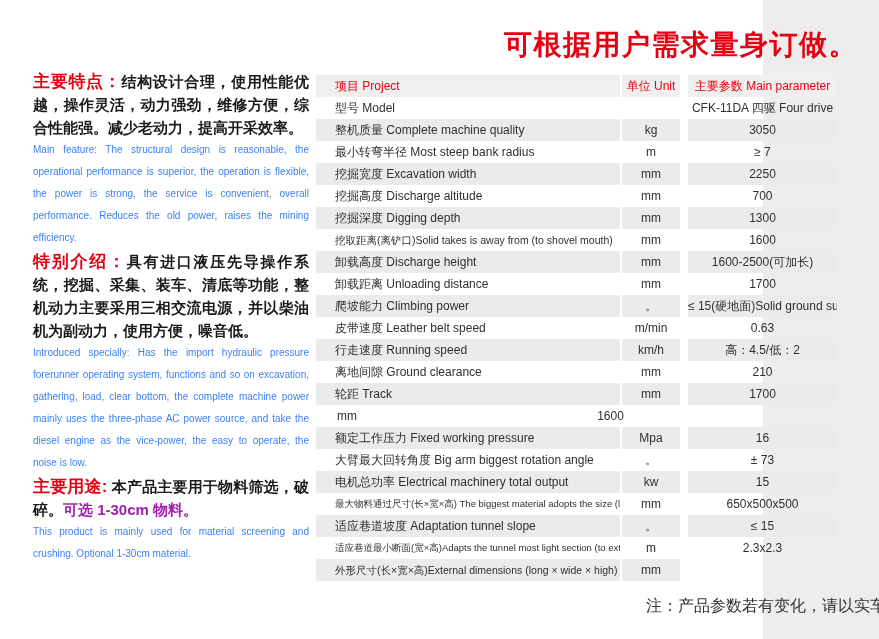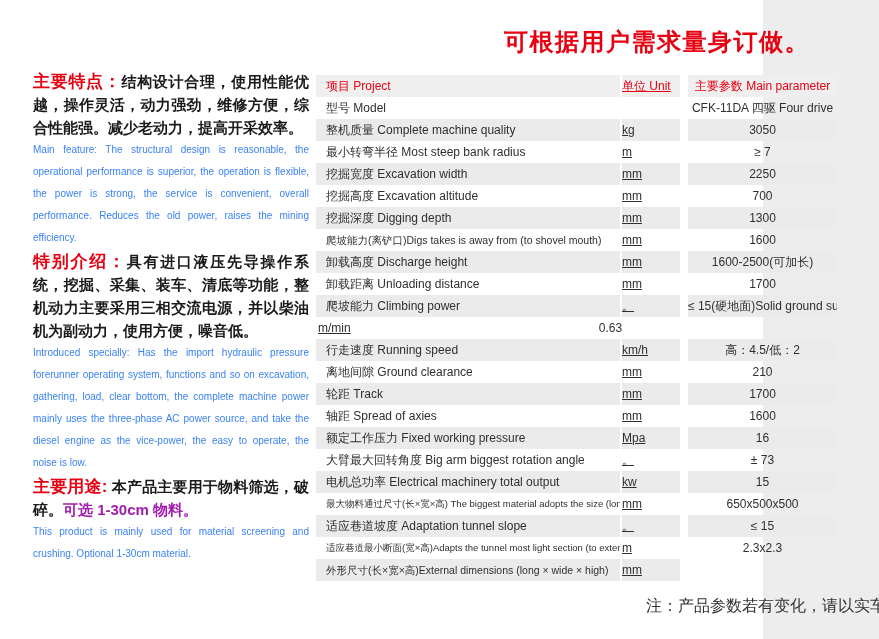--- a/index.html
+++ b/index.html
@@ -8,21 +8,21 @@
     background:#ffffff;
     font-family:"Liberation Sans","DejaVu Sans",sans-serif;
     -webkit-font-smoothing:antialiased;
   }
   .right-panel{
     position:absolute;left:763px;top:0;width:116px;height:639px;
     background:#ededed;
   }
   .page-title{
     position:absolute;left:504px;top:26px;margin:0;
-    font-size:24px;font-weight:bold;color:#e60012;letter-spacing:1.5px;
+    font-size:28px;font-weight:bold;color:#e60012;letter-spacing:1.5px;
     white-space:nowrap;
   }
   
   .left-col{
     position:absolute;left:33px;top:70px;width:276px;
   }
   .left-col p{margin:0;text-align:justify;}
   .left-col p.cn{
     font-size:15px;line-height:23px;font-weight:bold;color:#1a1a1a;
   }
@@ -36,22 +36,22 @@
   
   .spec-table{
     position:absolute;left:316px;top:75px;width:521px;
     font-size:12px;color:#2f2f2f;
   }
   .thead,.row{display:flex;height:22px;}
   .cell{
     line-height:22px;white-space:nowrap;overflow:hidden;
     box-sizing:border-box;
   }
-  .cell-label{width:304px;padding-left:10px;}
-  .cell-unit{width:58px;margin-left:2px;text-decoration:underline;}
+  .cell-label{width:304px;padding-left:19px;}
+  .cell-unit{width:58px;text-align:center;margin-left:2px;}
   .cell-value{flex:1;text-align:center;margin-left:8px;}
   .thead .cell{background:#efefef;color:#e60012;}
   .rows .row:nth-child(even) .cell{background:#ebebeb;}
   
   .rows .row:nth-child(7)  .cell-label{font-size:10.5px;}
   .rows .row:nth-child(19) .cell-label{font-size:9.5px;}
   .rows .row:nth-child(21) .cell-label{font-size:9.5px;}
   .rows .row:nth-child(22) .cell-label{font-size:10.5px;}
   
   .footnote{
@@ -96,70 +96,70 @@
         <div class="cell cell-label">最小转弯半径 Most steep bank radius</div>
         <div class="cell cell-unit">m</div>
         <div class="cell cell-value">≥ 7</div>
       </div>
       <div class="row">
         <div class="cell cell-label">挖掘宽度 Excavation width</div>
         <div class="cell cell-unit">mm</div>
         <div class="cell cell-value">2250</div>
       </div>
       <div class="row">
-        <div class="cell cell-label">挖掘高度 Excavation altitude</div>
+        <div class="cell cell-label">挖掘高度 Discharge altitude</div>
         <div class="cell cell-unit">mm</div>
         <div class="cell cell-value">700</div>
       </div>
       <div class="row">
         <div class="cell cell-label">挖掘深度 Digging depth</div>
         <div class="cell cell-unit">mm</div>
         <div class="cell cell-value">1300</div>
       </div>
       <div class="row">
-        <div class="cell cell-label">爬坡能力(离铲口)Digs takes is away from (to shovel mouth)</div>
+        <div class="cell cell-label">挖取距离(离铲口)Solid takes is away from (to shovel mouth)</div>
         <div class="cell cell-unit">mm</div>
         <div class="cell cell-value">1600</div>
       </div>
       <div class="row">
         <div class="cell cell-label">卸载高度 Discharge height</div>
         <div class="cell cell-unit">mm</div>
         <div class="cell cell-value">1600-2500(可加长)</div>
       </div>
       <div class="row">
         <div class="cell cell-label">卸载距离 Unloading distance</div>
         <div class="cell cell-unit">mm</div>
         <div class="cell cell-value">1700</div>
       </div>
       <div class="row">
         <div class="cell cell-label">爬坡能力 Climbing power</div>
         <div class="cell cell-unit">。</div>
         <div class="cell cell-value">≤ 15(硬地面)Solid ground surface</div>
       </div>
       <div class="row">
+        <div class="cell cell-label">皮带速度 Leather belt speed</div>
         <div class="cell cell-unit">m/min</div>
         <div class="cell cell-value">0.63</div>
       </div>
       <div class="row">
         <div class="cell cell-label">行走速度 Running speed</div>
         <div class="cell cell-unit">km/h</div>
         <div class="cell cell-value">高：4.5/低：2</div>
       </div>
       <div class="row">
         <div class="cell cell-label">离地间隙 Ground clearance</div>
         <div class="cell cell-unit">mm</div>
         <div class="cell cell-value">210</div>
       </div>
       <div class="row">
         <div class="cell cell-label">轮距 Track</div>
         <div class="cell cell-unit">mm</div>
         <div class="cell cell-value">1700</div>
       </div>
       <div class="row">
-        <div class="cell cell-label">轴距 Spread of axies</div>
         <div class="cell cell-unit">mm</div>
         <div class="cell cell-value">1600</div>
       </div>
       <div class="row">
         <div class="cell cell-label">额定工作压力 Fixed working pressure</div>
         <div class="cell cell-unit">Mpa</div>
         <div class="cell cell-value">16</div>
       </div>
       <div class="row">
         <div class="cell cell-label">大臂最大回转角度 Big arm biggest rotation angle</div>

